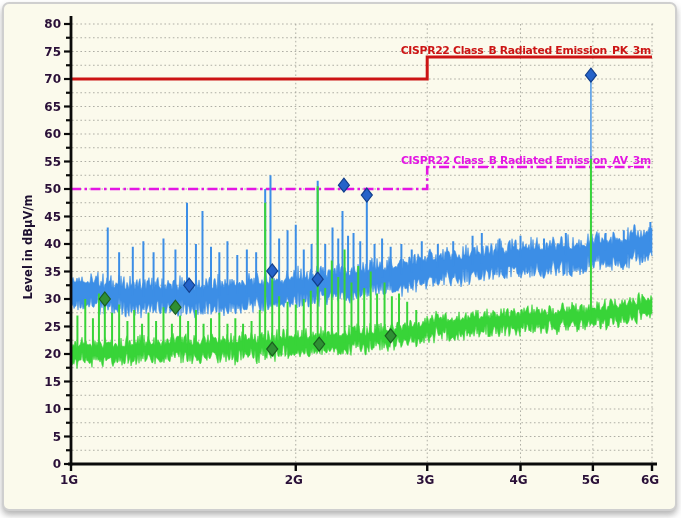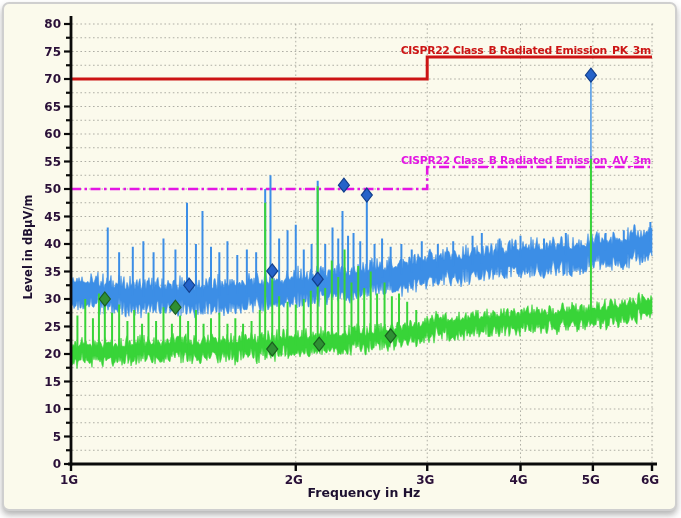--- a/index.html
+++ b/index.html
@@ -226,15 +226,14 @@
         <path d="M 341.8884893739112 176.14999999999998 L 347.3884893739112 183.14999999999998 L 341.8884893739112 190.14999999999998 L 336.3884893739112 183.14999999999998 Z" fill="#2563c9" stroke="#123f8c" stroke-width="1.2"></path>
         <path d="M 364.8188662540011 186.05 L 370.3188662540011 193.05 L 364.8188662540011 200.05 L 359.3188662540011 193.05 Z" fill="#2563c9" stroke="#123f8c" stroke-width="1.2"></path>
         <path d="M 588.92856357244 66.14999999999998 L 594.42856357244 73.14999999999998 L 588.92856357244 80.14999999999998 L 583.42856357244 73.14999999999998 Z" fill="#2563c9" stroke="#123f8c" stroke-width="1.2"></path>
         <path d="M 102.84001588645586 290 L 108.34001588645586 297 L 102.84001588645586 304 L 97.34001588645586 297 Z" fill="#2f8f34" stroke="#1b5e20" stroke-width="1.2"></path>
         <path d="M 173.43952786691642 298.25 L 178.93952786691642 305.25 L 173.43952786691642 312.25 L 167.93952786691642 305.25 Z" fill="#2f8f34" stroke="#1b5e20" stroke-width="1.2"></path>
         <path d="M 270.22954311698265 340.05 L 275.72954311698265 347.05 L 270.22954311698265 354.05 L 264.72954311698265 347.05 Z" fill="#2f8f34" stroke="#1b5e20" stroke-width="1.2"></path>
         <path d="M 317.2123431861629 335.1 L 322.7123431861629 342.1 L 317.2123431861629 349.1 L 311.7123431861629 342.1 Z" fill="#2f8f34" stroke="#1b5e20" stroke-width="1.2"></path>
         <path d="M 388.6631955652446 326.85 L 394.1631955652446 333.85 L 388.6631955652446 340.85 L 383.1631955652446 333.85 Z" fill="#2f8f34" stroke="#1b5e20" stroke-width="1.2"></path>
       </svg>
     <div class="ylabel">Level in dBµV/m</div>
-    <div class="xlabel">Frequency in Hz</div>
   </div>
 </div>
 
 </body></html>

